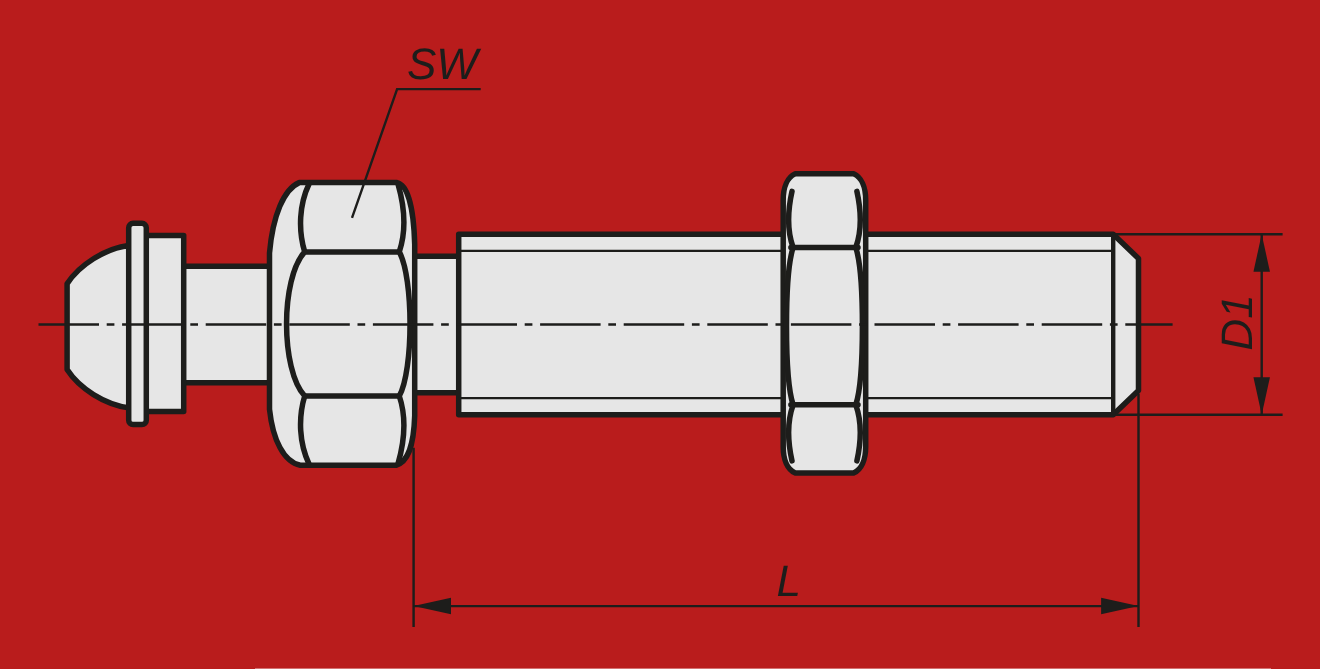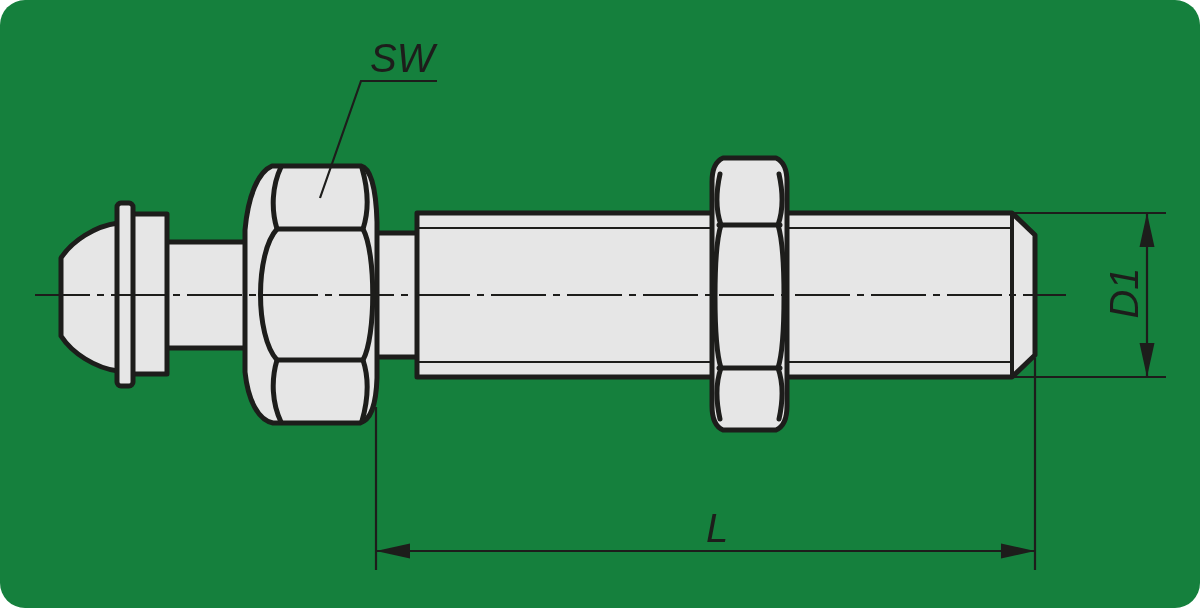--- a/index.html
+++ b/index.html
@@ -4,23 +4,22 @@
 <style>
   html, body {
     margin: 0;
     padding: 0;
     background: #ffffff;
   }
   .stage {
     position: relative;
     width: 1200px;
     height: 608px;
-    background: #15803d;
+    background: #b91c1c;
     overflow: hidden;
-    border-radius: 25px;
   }
   svg { display: block; }
 
   
   .part {
     fill: #e6e6e6;
     stroke: #1d1d1b;
     stroke-width: 5;
     stroke-linejoin: round;
     stroke-linecap: round;

